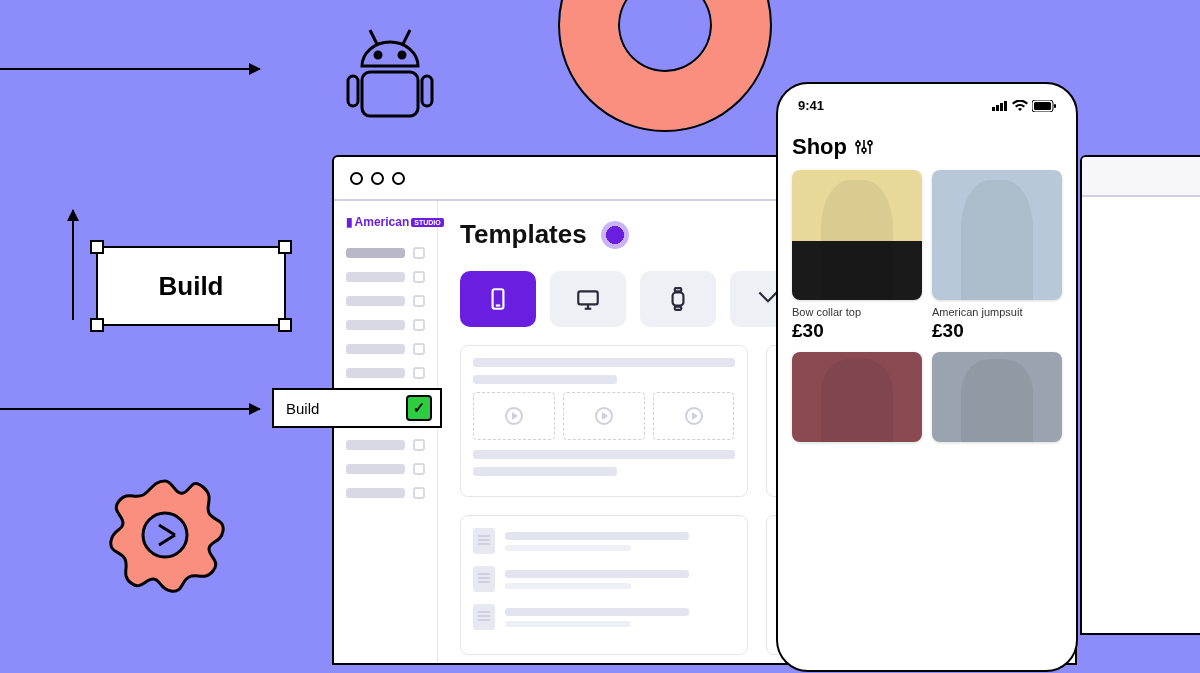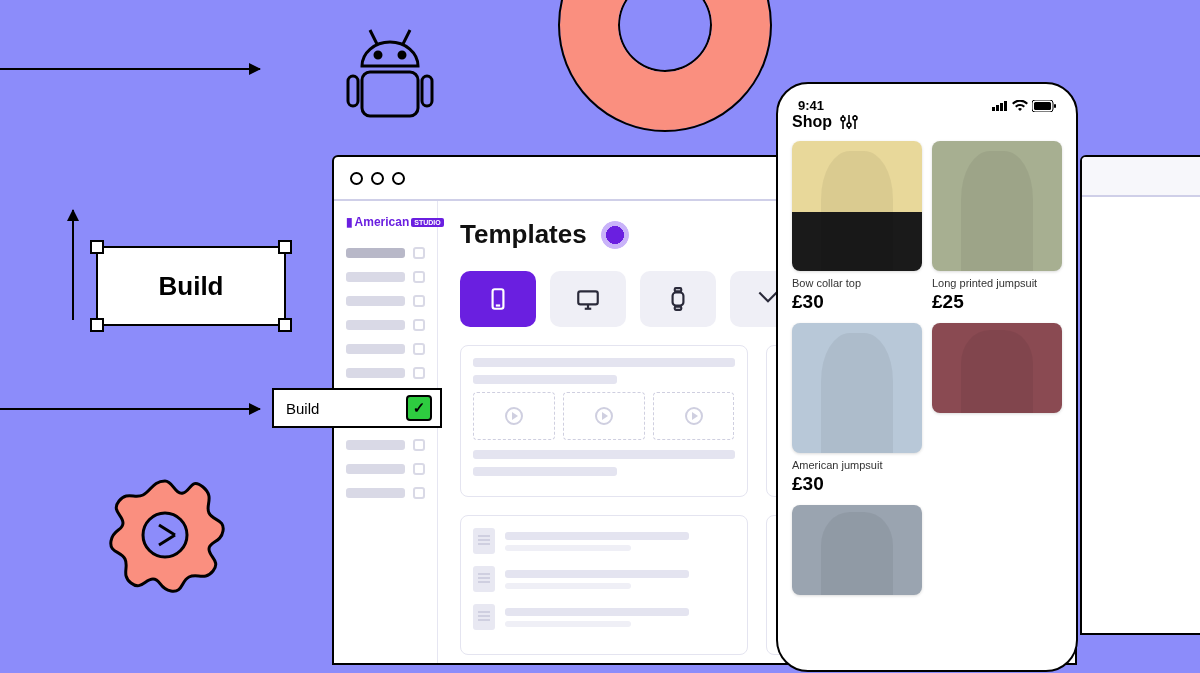--- a/index.html
+++ b/index.html
@@ -81,24 +81,24 @@
 .list-row { display: flex; align-items: center; gap: 10px; margin-bottom: 12px; }
 .doc-icon { width: 22px; height: 26px; background: #e8e8f2; border-radius: 3px; position: relative; }
 .doc-icon::after { content: ""; position: absolute; left: 5px; top: 7px; width: 12px; height: 2px; background: #cfcfe0; box-shadow: 0 4px 0 #cfcfe0, 0 8px 0 #cfcfe0; }
 .list-lines { flex: 1; }
 .list-lines .l1 { height: 8px; background: #e4e4f0; border-radius: 3px; margin-bottom: 5px; width: 80%; }
 .list-lines .l2 { height: 6px; background: #efeff6; border-radius: 3px; width: 55%; }
 .bell { width: 16px; height: 16px; }
 
 
 .phone { position: absolute; top: 82px; left: 776px; width: 302px; height: 590px; background: #fff; border: 2px solid #000; border-radius: 32px; padding: 14px 14px 0; z-index: 10; overflow: hidden; }
-.statusbar { display: flex; justify-content: space-between; align-items: center; font-size: 13px; font-weight: 600; margin-bottom: 0; padding: 0 6px; }
+.statusbar { display: flex; justify-content: space-between; align-items: center; font-size: 13px; font-weight: 600; margin-bottom: 21px; padding: 0 6px; }
 .sb-icons { display: flex; gap: 4px; align-items: center; }
 .phone-header { display: flex; align-items: center; gap: 8px; margin-bottom: 10px; }
-.phone-header h2 { font-size: 16px; font-weight: 800; }
+.phone-header h2 { font-size: 22px; font-weight: 800; }
 .chip { display: flex; align-items: center; gap: 5px; border: 1.5px solid #ff7a00; color: #ff7a00; border-radius: 16px; padding: 4px 10px; font-size: 13px; font-weight: 600; flex: 1; justify-content: space-between; }
 .chip .x { font-size: 12px; }
 .cam { width: 22px; height: 18px; }
 .sliders { width: 18px; height: 18px; }
 
 .grid { display: grid; grid-template-columns: 1fr 1fr; gap: 10px; }
 .prod { }
 .prod-img { width: 100%; height: 130px; border-radius: 8px; box-shadow: 0 1px 3px rgba(0,0,0,.15); margin-bottom: 6px; background: #eee; display:flex; align-items:flex-end; justify-content:center; overflow:hidden; }
 .prod-name { font-size: 11px; color: #333; margin-bottom: 2px; }
 .prod-price { font-size: 19px; font-weight: 800; }
@@ -391,27 +391,20 @@
 
   <div class="grid">
     <div class="prod">
       <div class="prod-img p1">
           <div class="figure"></div>
         </div>
       <div class="prod-name">Bow collar top</div>
       <div class="prod-price">£30</div>
     </div>
     <div class="prod">
-      <div class="prod-img p3">
-          <div class="figure"></div>
-        </div>
-      <div class="prod-name">Long printed jumpsuit</div>
-      <div class="prod-price">£25</div>
-    </div>
-    <div class="prod">
       <div class="prod-img p4">
           <div class="figure"></div>
         </div>
       <div class="prod-name">American jumpsuit</div>
       <div class="prod-price">£30</div>
     </div>
     <div class="prod row3">
       <div class="prod-img p5">
           <div class="figure"></div>
         </div>

